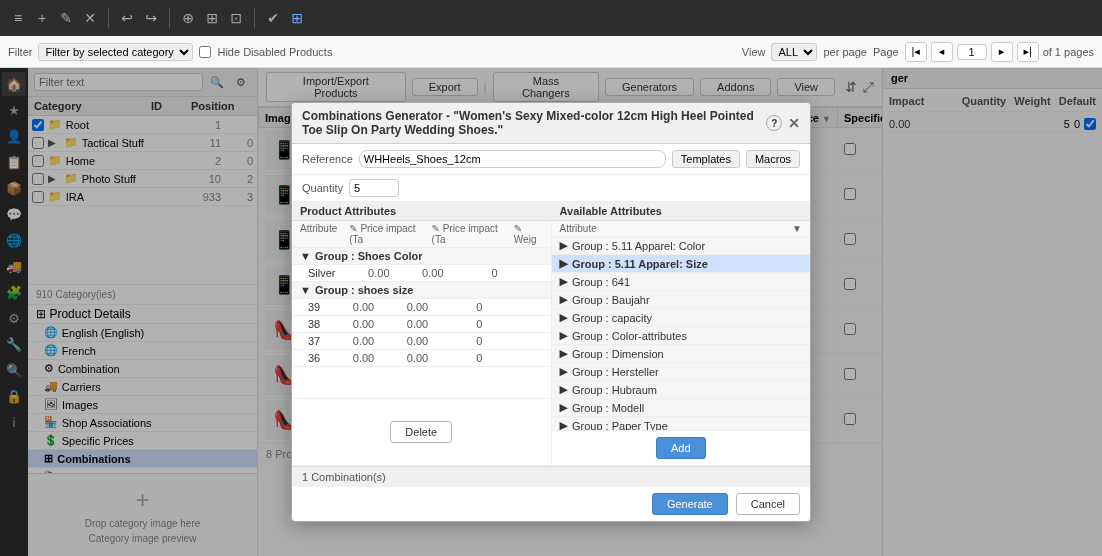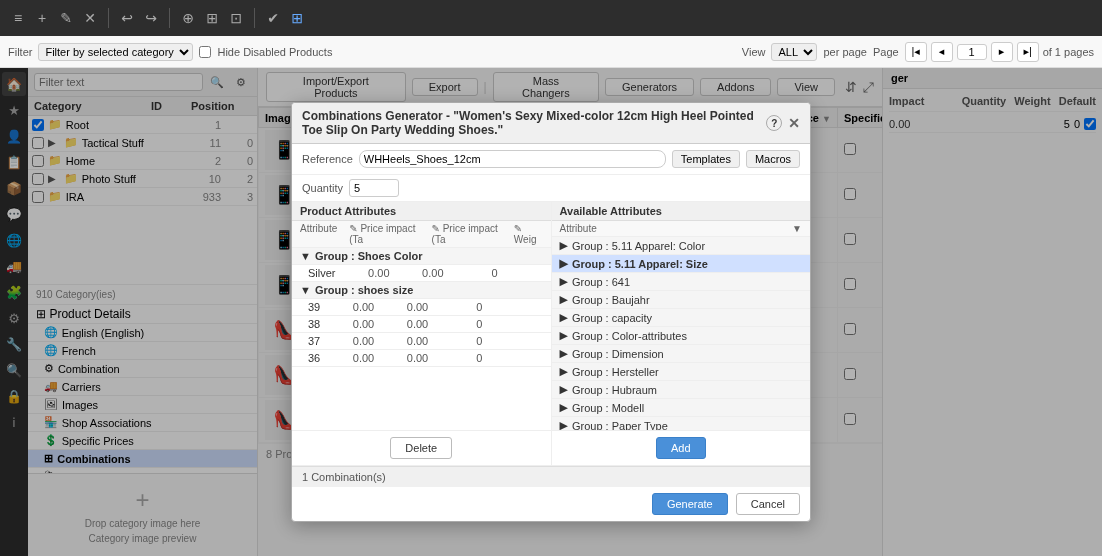--- a/index.html
+++ b/index.html
@@ -771,21 +771,21 @@
               <span class="attr-num">0</span>
             </div>
             <div class="attr-group-item">
               <span class="attr-group-item-val">36</span>
               <span class="attr-num">0.00</span>
               <span class="attr-num">0.00</span>
               <span class="attr-num">0</span>
             </div>
           </div>
 
-          <div style="padding:6px 8px; border-top:1px solid #eee; text-align:center;">
+          <div style="padding:22px 8px; border-top:1px solid #eee; text-align:center;">
             <button class="dialog-btn">Delete</button>
           </div>
         </div>
 
         <div class="dialog-col">
           <div class="dialog-col-header">Available Attributes</div>
           <div class="dialog-col-subheader">
             <span>Attribute</span>
             <span style="margin-left:auto; cursor:pointer;">▼</span>
           </div>

